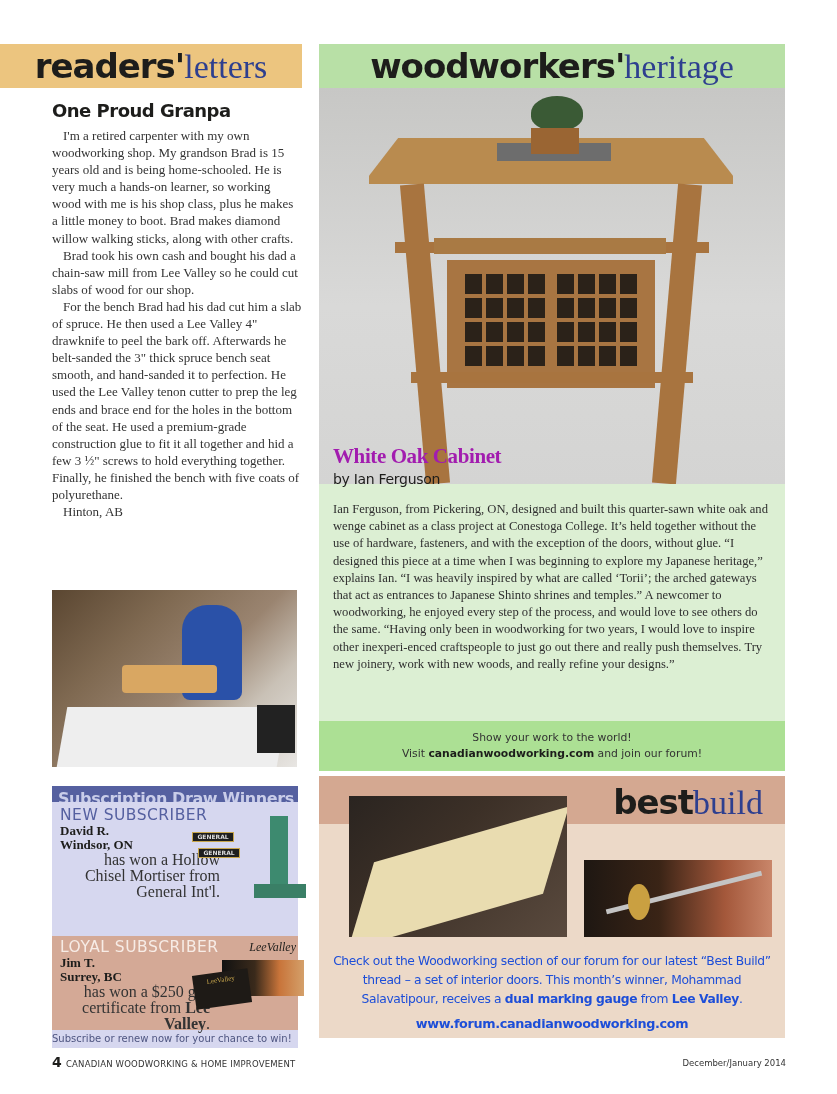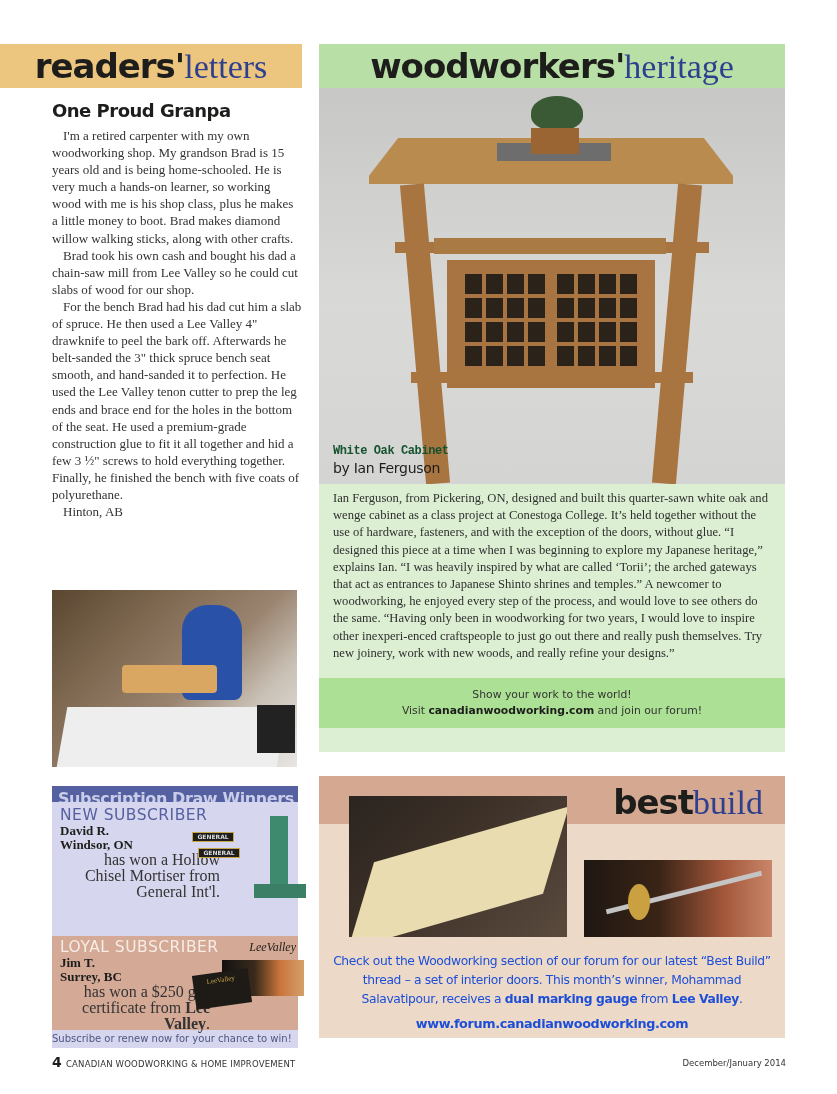--- a/index.html
+++ b/index.html
@@ -48,24 +48,24 @@
   .cab-mat { position: absolute; left: 178px; top: 55px; width: 114px; height: 18px; background: #6d6d6d; }
   .cab-pot { position: absolute; left: 212px; top: 40px; width: 48px; height: 26px; background: #9a6533; }
   .cab-plant { position: absolute; left: 212px; top: 8px; width: 52px; height: 34px; background: #3a5a35; border-radius: 50% 50% 40% 40%; }
   .cab-leg { position: absolute; width: 24px; background: #a8743f; }
   .cab-shelf { position: absolute; left: 115px; top: 150px; width: 232px; height: 16px; background: #a97a44; }
   .cab-rail { position: absolute; height: 11px; background: #a8743f; }
   .cab-body { position: absolute; left: 128px; top: 172px; width: 208px; height: 128px; background: #a87542; }
   .cab-door { position: absolute; top: 10px; width: 88px; height: 100px; display: grid; grid-template-columns: repeat(4, 1fr); grid-template-rows: repeat(4, 1fr); gap: 4px; padding: 4px; }
   .cab-door span { background: #2b2219; }
   .wg-caption { position: absolute; left: 14px; top: 400px; width: 440px; }
-  .wg-title { font-family: Liberation Mono, monospace; font-weight: bold; font-size: 12px; color: #14532d; letter-spacing: -0.4px; }
+  .wg-title { font-family: Liberation Serif, serif; font-weight: bold; font-size: 21px; color: #a21caf; letter-spacing: -0.4px; }
   .wg-byline { font-family: "DejaVu Sans", sans-serif; font-size: 14px; color: #1d1d1b; margin-top: 2px; letter-spacing: -0.3px; }
   .wg-text { font-size: 12.6px; line-height: 17.2px; color: #2f2f2f; margin-top: 14px; }
-  .wg-promo { position: absolute; left: 0; top: 634px; width: 466px; height: 50px; background: #ace094; text-align: center; font-family: "DejaVu Sans", sans-serif; font-size: 10.8px; line-height: 16px; padding-top: 9px; color: #333; }
+  .wg-promo { position: absolute; left: 0; top: 677px; width: 466px; height: 50px; background: #ace094; text-align: center; font-family: "DejaVu Sans", sans-serif; font-size: 10.8px; line-height: 16px; padding-top: 9px; color: #333; }
   .wg-promo b { color: #1d1d1b; }
 
   
   .bb-wrap { position: absolute; left: 319px; top: 776px; width: 466px; height: 262px; background: #ecd9c8; }
   .bb-head { position: absolute; left: 0; top: 0; width: 466px; height: 48px; background: #d4a891; }
   .bb-title { position: absolute; right: 22px; top: 4px; }
   .bb-photo1 { position: absolute; left: 30px; top: 20px; width: 218px; height: 141px; background: linear-gradient(135deg,#2a2420 0%,#3c3027 40%,#5a4a3e 100%); overflow: hidden; }
   .bb-photo1 .door { position: absolute; left: 12px; top: 42px; width: 195px; height: 80px; background: #e9dcb0; transform: skewY(-16deg) skewX(-18deg); }
   .bb-photo2 { position: absolute; left: 265px; top: 84px; width: 188px; height: 77px; background: linear-gradient(90deg,#1e1712 0%,#3a2416 40%,#a4583b 75%,#c9866a 100%); overflow: hidden; }
   .bb-photo2 .rod { position: absolute; left: 20px; top: 30px; width: 160px; height: 5px; background: #c4c4c4; transform: rotate(-14deg); }

